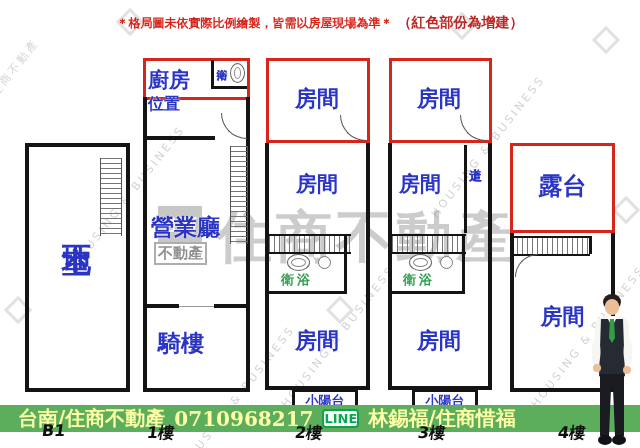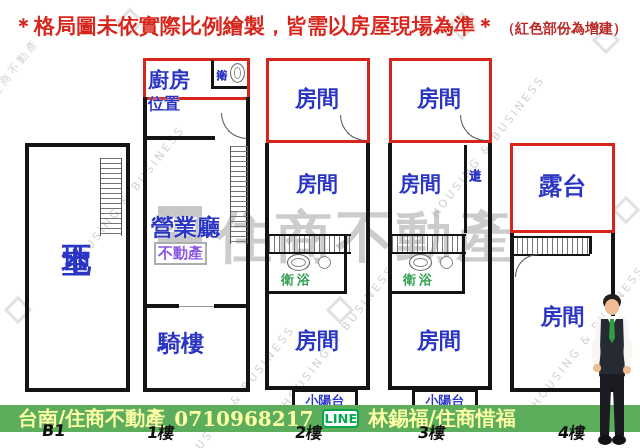--- a/index.html
+++ b/index.html
@@ -1,28 +1,28 @@
 <!DOCTYPE html>
 <html><head>
 <meta charset="utf-8">
 <style>
   html,body{margin:0;padding:0;}
   #stage{position:relative;width:640px;height:448px;background:#ffffff;overflow:hidden;
          font-family:"DejaVu Sans","Liberation Sans",sans-serif;}
   .abs{position:absolute;}
   
   #notice{top:12px;left:0;width:640px;text-align:center;white-space:nowrap;z-index:6;}
-  #notice .main{color:#d8251c;font-weight:bold;font-size:21px;}
+  #notice .main{color:#d8251c;font-weight:bold;font-size:12px;}
   #notice .sub{color:#b82723;font-size:14px;font-weight:bold;}
   
   .wm{color:#9a9a9a;z-index:1;pointer-events:none;}
   #wm-brand{left:216px;top:200px;font-size:56px;font-weight:bold;opacity:.5;letter-spacing:4px;z-index:2;}
   #wm-logo{left:158px;top:206px;width:44px;height:36px;background:#9a9a9a;opacity:.55;color:#fff;
            font-size:17px;font-weight:bold;text-align:center;line-height:36px;z-index:2;}
-  #wm-logo-sub{left:154px;top:242px;font-size:15px;font-weight:bold;color:#6d28d9;opacity:.8;
+  #wm-logo-sub{left:154px;top:242px;font-size:15px;font-weight:bold;color:#737373;opacity:.8;
                border:2px solid #9a9a9a;padding:0 2px;z-index:2;}
   .wm-diag{font-size:11px;letter-spacing:3px;opacity:.45;transform:rotate(-52deg);white-space:nowrap;}
   .wm-diamond{width:14px;height:14px;border:3px solid #b5b5b5;transform:rotate(45deg);opacity:.4;}
   
   .wall{background:#141414;z-index:5;}
   .redbox{border:3px solid #d8251c;z-index:5;}
   .blackbox{border:4px solid #141414;z-index:5;}
   .rlabel{color:#2b35c3;font-weight:bold;z-index:6;text-shadow:0 0 2px #fff;}
   .glabel{color:#2f9e4e;font-weight:bold;z-index:6;letter-spacing:3px;}
   .vtext{writing-mode:vertical-rl;text-orientation:upright;}

